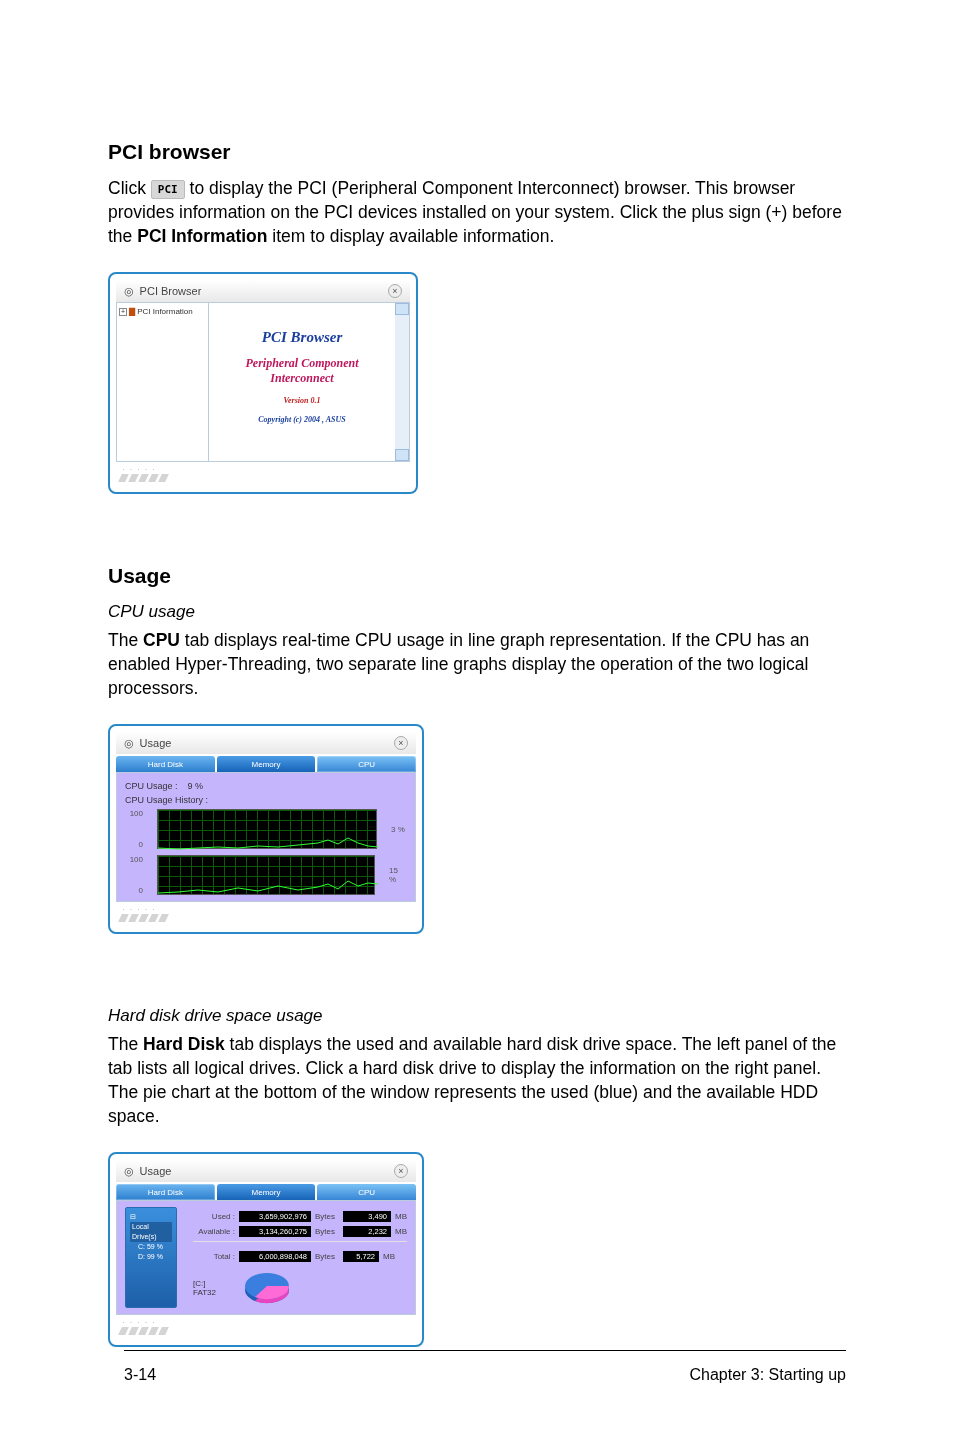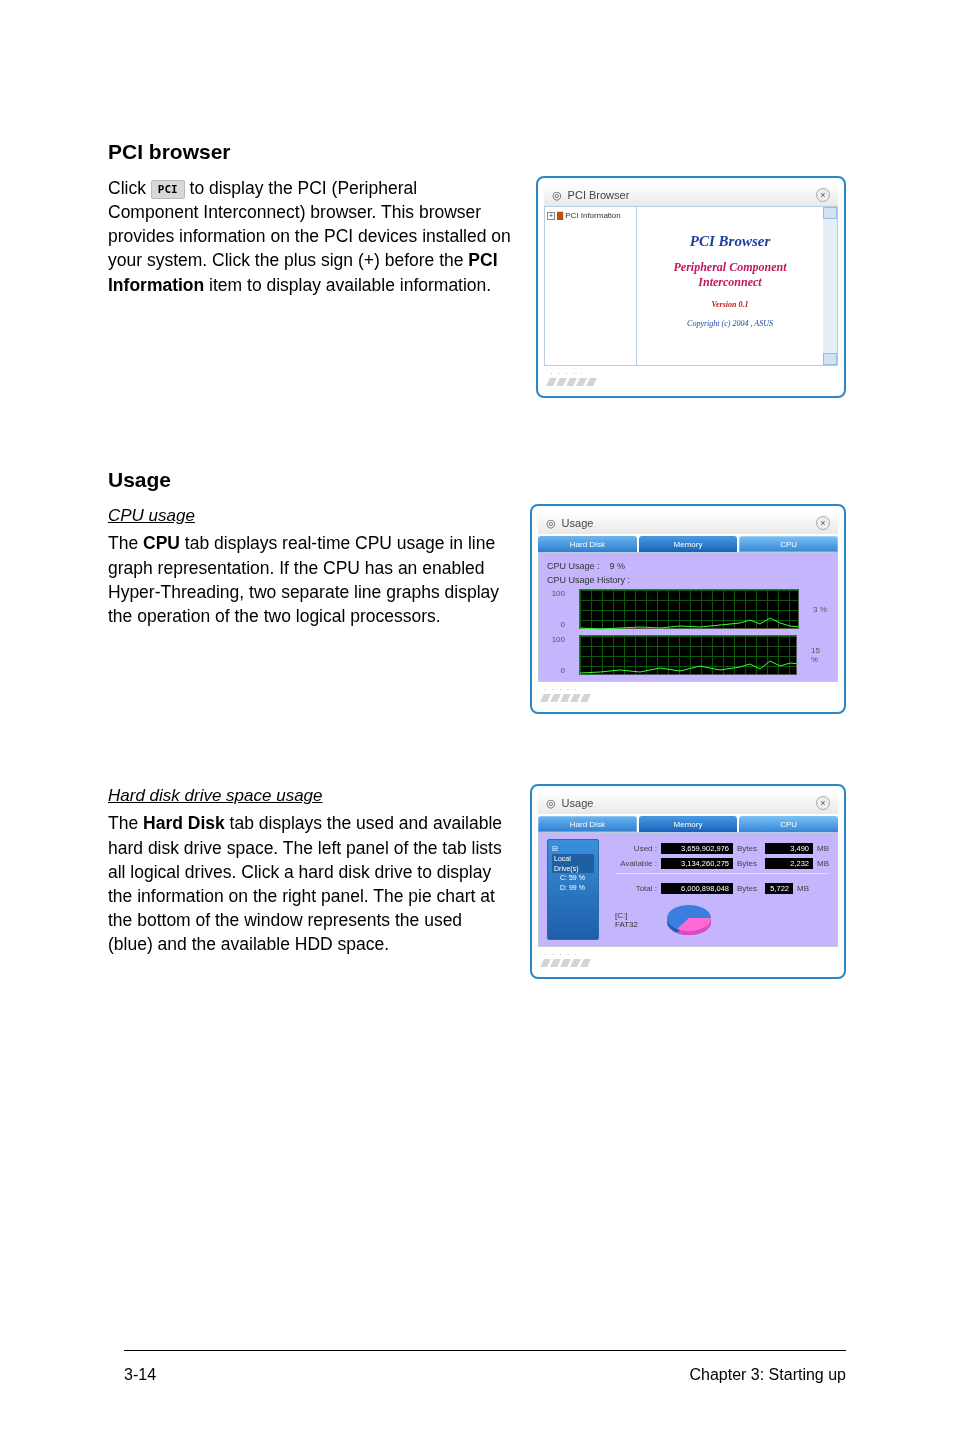--- a/index.html
+++ b/index.html
@@ -1,46 +1,46 @@
 <!DOCTYPE html>
 <html><head>
 <meta charset="utf-8">
 <style>
 * { margin: 0; padding: 0; box-sizing: border-box; }
 body { width: 954px; height: 1438px; font-family: Arial, Helvetica, sans-serif; background: #fff; color: #000; padding: 140px 108px 0 108px; position: relative; }
 .section-heading { font-size: 21px; font-weight: bold; margin-bottom: 12px; }
-.two-col { display: flex; gap: 24px; align-items: flex-start; }
+.two-col { display: flex; gap: 24px; align-items: flex-start; flex-direction: column; }
 .left-col { flex: 1; font-size: 17.5px; line-height: 1.38; }
 .right-col { flex-shrink: 0; }
 
 
 .pci-chip { display: inline-block; background: #d8d8d8; border: 1px solid #bbb; font-family: monospace; font-size: 11px; font-weight: bold; padding: 1px 6px; vertical-align: middle; border-radius: 2px; }
 .win-tb { display: flex; align-items: center; justify-content: space-between; padding: 4px 8px; background: linear-gradient(#fff,#e8e8e8); font-size: 11px; }
 .win-tb .t { display: flex; align-items: center; gap: 6px; color: #444; }
 .win-close { width: 14px; height: 14px; border-radius: 50%; background: #eee; border: 1px solid #aaa; display: flex; align-items: center; justify-content: center; font-size: 9px; color: #555; }
 
 .pci-frame { width: 310px; border: 2px solid #2888c8; border-radius: 8px; background: #fff; padding: 6px; }
 .pci-inner { display: flex; border: 1px solid #bcd; background: #fff; height: 160px; }
 .pci-left-pane { width: 92px; border-right: 1px solid #bcd; padding: 4px 2px; }
 .pci-tree { font-size: 8px; color: #333; display: flex; align-items: center; gap: 2px; }
 .pci-tree .plus { display: inline-block; width: 8px; height: 8px; border: 1px solid #888; text-align: center; line-height: 6px; font-size: 7px; }
 .pci-right-pane { flex: 1; display: flex; flex-direction: column; align-items: center; justify-content: flex-start; padding-top: 26px; gap: 10px; }
 .pci-title { font-family: 'Comic Sans MS', cursive; font-style: italic; font-weight: bold; color: #1a3f9e; font-size: 15px; }
 .pci-sub { font-family: 'Comic Sans MS', cursive; font-style: italic; font-weight: bold; color: #be185d; font-size: 12px; text-align: center; line-height: 1.25; }
 .pci-ver { color: #c02020; font-size: 8px; font-style: italic; font-weight: bold; font-family: 'Comic Sans MS', cursive; }
-.pci-cr { color: #1a3f9e; font-size: 8px; font-style: italic; font-family: 'Comic Sans MS', cursive; }
+.pci-cr { color: #1a3f9e; font-size: 8px; font-style: italic; font-family: 'Comic Sans MS', cursive; font-weight: bold; }
 .pci-scrollbar { width: 14px; background: #e6eef8; display: flex; flex-direction: column; justify-content: space-between; }
 .pci-scrollbar span { display: block; height: 12px; background: #cfe3f7; border: 1px solid #9dbbe0; }
 .pci-dots { color: #bbb; font-size: 9px; padding: 2px 6px 0; letter-spacing: 1px; }
 .pci-hashes { display: flex; gap: 3px; padding: 0 4px 4px; }
 .pci-hashes span { width: 7px; height: 8px; background: #d4d4d4; transform: skewX(-25deg); }
 
 .usage-section { margin-top: 70px; }
 .usage-intro { font-size: 17.5px; line-height: 1.4; margin-bottom: 16px; }
-.sub-heading { font-style: italic; text-decoration: underline; font-size: 17px; margin-bottom: 4px; }
+.sub-heading { font-style: italic; font-size: 17px; margin-bottom: 4px; }
 
 
 .usage-win { width: 316px; border: 2px solid #2888c8; border-radius: 8px; background: #fff; padding: 6px; }
 .usage-tabs { display: flex; gap: 2px; margin-top: 2px; }
 .usage-tab { flex: 1; height: 16px; display: flex; align-items: center; justify-content: center; font-size: 8px; color: #fff; border-radius: 3px 3px 0 0; }
 .tab-hd { background: linear-gradient(#6bb5f0,#2d7fcf); }
 .tab-mem { background: linear-gradient(#4a9be6,#1763b8); }
 .tab-cpu { background: linear-gradient(#7bc3f5,#3785d6); }
 .tab-active-cpu { box-shadow: inset 0 0 0 1px #fff4; }
 .tab-active-hd  { box-shadow: inset 0 0 0 1px #fff4; }
@@ -58,21 +58,21 @@
 
 
 .hd-body { display: flex; gap: 16px; }
 .hd-left { width: 74px; background: linear-gradient(#3a8fdc,#1d5fa8); border: 1px solid #2a6cb0; border-radius: 2px; padding: 4px; color: #fff; font-size: 7px; line-height: 1.4; }
 .hd-left .sel { background: #2060a0; display: inline-block; padding: 0 2px; border-radius: 1px; }
 .hd-right { flex: 1; }
 .hd-row { display: flex; align-items: center; gap: 4px; margin: 4px 0; font-size: 8px; color: #333; }
 .hd-label { width: 42px; text-align: right; color: #444; }
 .hd-bar { background: #000; color: #fff; font-size: 7.5px; padding: 1px 4px; width: 72px; text-align: right; }
 .hd-bar2 { background: #000; color: #fff; font-size: 7.5px; padding: 1px 4px; width: 48px; text-align: right; margin-left: 4px; }
-.hd-bar2.wide { width: 28px; }
+.hd-bar2.wide { width: 36px; }
 .hd-u { color: #444; }
 .pie-wrap { display: flex; align-items: center; gap: 6px; margin-top: 6px; }
 .pie-lbl { font-size: 8px; color: #333; width: 42px; }
 .pie { width: 52px; height: 40px; }
 
 .block2 { margin-top: 70px; }
 
 .footer { position: absolute; bottom: 54px; left: 124px; right: 108px; display: flex; justify-content: space-between; font-size: 16px; border-top: 0; }
 .footer::before { content: ""; position: absolute; top: -16px; left: 0; right: 0; height: 1px; background: #000; }
 

